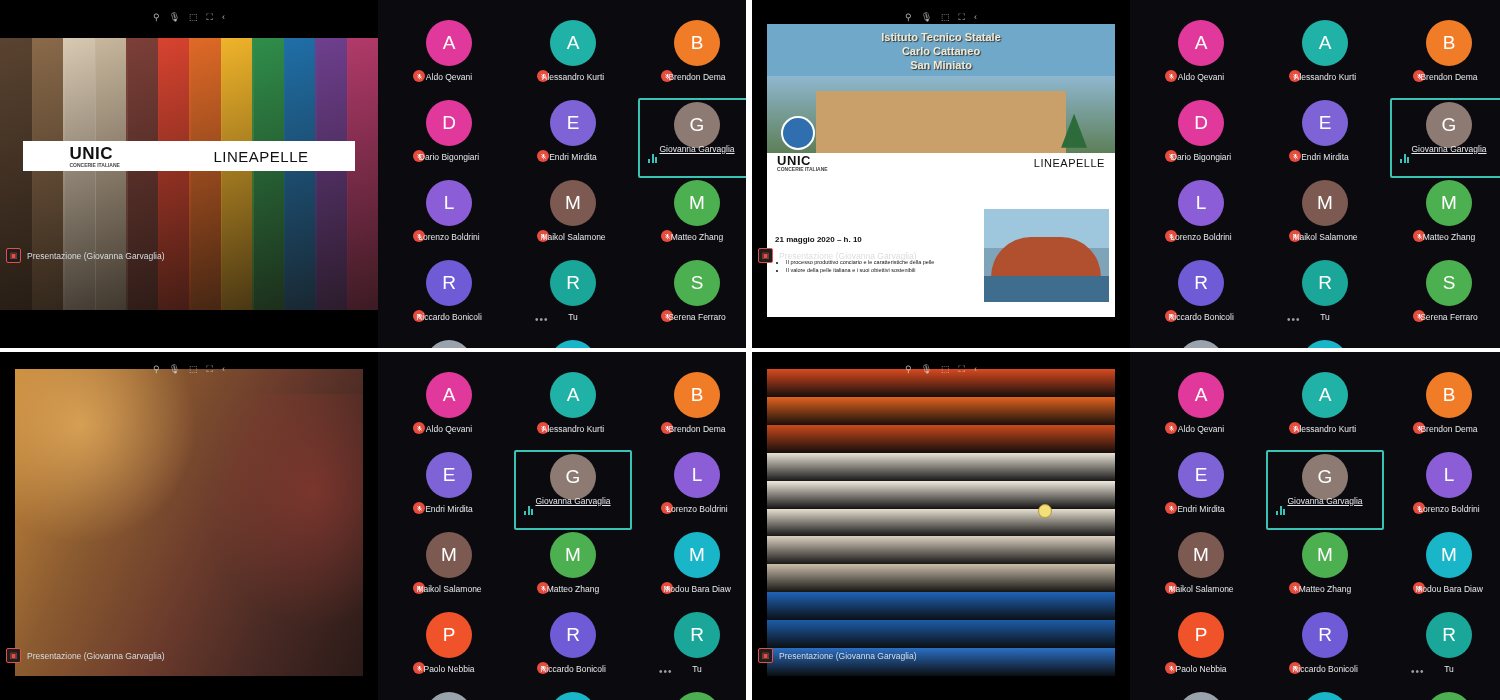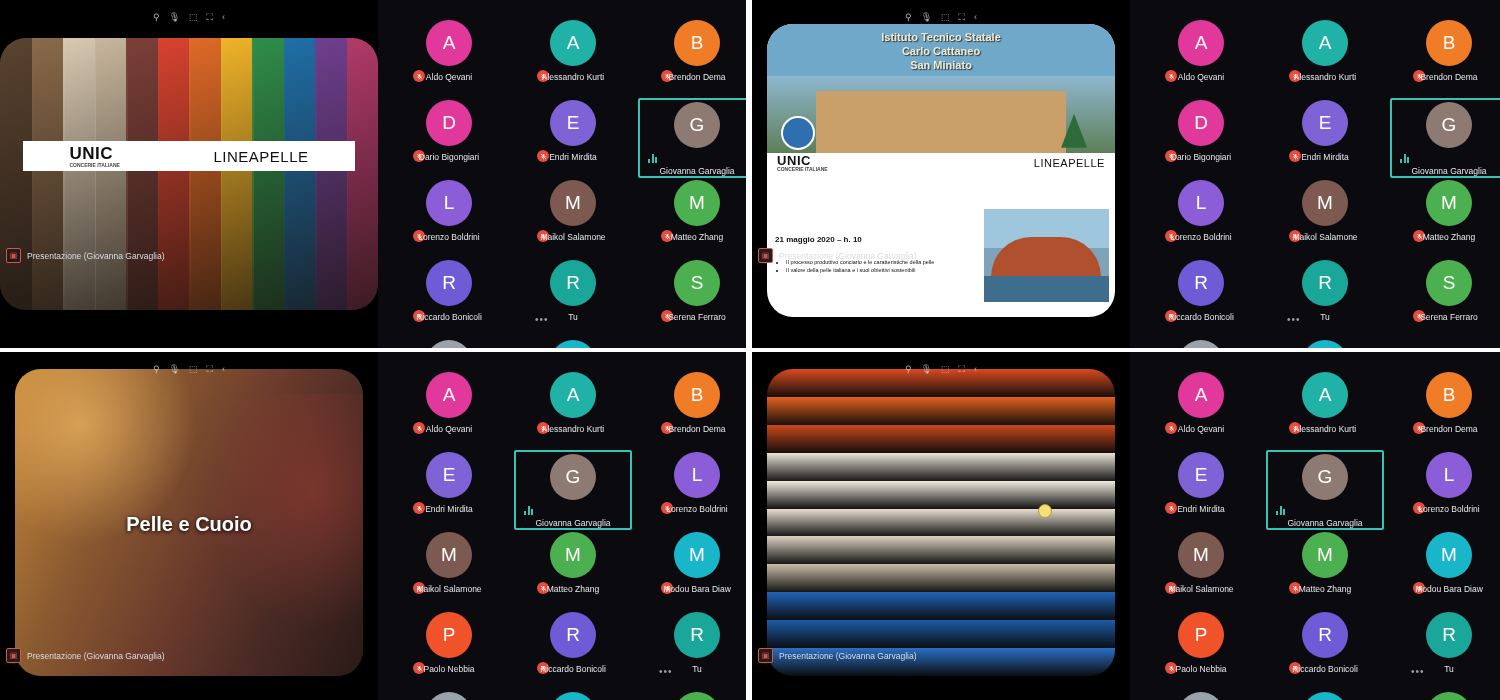--- a/index.html
+++ b/index.html
@@ -6,41 +6,41 @@
   body{font-family:"Liberation Sans", sans-serif;}
   #root{position:relative;width:1500px;height:700px;background:#ffffff;overflow:hidden;}
   .quad{position:absolute;background:#0b0b0f;overflow:hidden;}
   .q-tl{left:0;top:0;width:746px;height:348px;}
   .q-tr{left:752px;top:0;width:748px;height:348px;}
   .q-bl{left:0;top:352px;width:746px;height:348px;}
   .q-br{left:752px;top:352px;width:748px;height:348px;}
 
   
   .share{position:absolute;left:0;top:0;width:378px;height:100%;background:#000;}
-  .slide{position:absolute;overflow:hidden;background:#111;border-radius:26px;}
+  .slide{position:absolute;overflow:hidden;background:#111;}
   .sharebar{position:absolute;left:50%;transform:translateX(-50%);top:8px;height:18px;
             display:flex;align-items:center;gap:9px;color:#cfd3d8;font-size:9px;opacity:.85;}
   .sharebar span{display:inline-block;}
   .presenting{position:absolute;left:6px;display:flex;align-items:center;gap:6px;color:#d9dde2;font-size:8.5px;}
   .pres-icon{width:13px;height:13px;border:1px solid #e25241;border-radius:2px;background:#1d1d22;
              display:flex;align-items:center;justify-content:center;color:#e25241;font-size:8px;line-height:1;}
 
   
   .people{position:absolute;top:0;bottom:0;right:0;left:378px;}
   .pbox{position:absolute;width:118px;height:80px;}
   .pbox .circ{position:absolute;left:50%;top:2px;transform:translateX(-50%);
               width:46px;height:46px;border-radius:50%;color:#fff;font-size:19px;
               display:flex;align-items:center;justify-content:center;font-weight:500;}
   .pbox .nm{position:absolute;left:0;right:0;top:54px;text-align:center;color:#e6e8ea;font-size:8.5px;
             white-space:nowrap;overflow:hidden;text-overflow:ellipsis;}
   .pbox .mic{position:absolute;left:50%;margin-left:-36px;top:52px;width:12px;height:12px;border-radius:50%;
              background:#e74c3c;display:flex;align-items:center;justify-content:center;}
   .pbox .mic svg{width:7px;height:7px;}
   .pbox.speaking{border:2px solid #39c2b6;box-sizing:border-box;border-radius:2px;}
-  .pbox.speaking .nm{top:66px;}
+  .pbox.speaking .nm{top:44px;text-decoration:underline;}
   .eq{position:absolute;left:8px;top:54px;display:flex;align-items:flex-end;gap:1.5px;height:9px;}
   .eq i{display:block;width:2px;background:#39c2b6;}
   .dots{position:absolute;left:50%;margin-left:-38px;top:56px;color:#9aa0a6;font-size:10px;letter-spacing:1px;}
 
   
   .s-fabrics{background:#2a2018;}
   .fab{position:absolute;top:0;bottom:0;}
   .unicbar{position:absolute;left:6%;right:6%;height:30px;background:#fff;display:flex;align-items:center;
            justify-content:space-around;}
   .unic{font-weight:bold;font-size:17px;color:#111;letter-spacing:.5px;}
@@ -387,21 +387,20 @@
           <div class="circ" style="background:#19b6c9">S</div>
         </div>
       </div>
     </div>
     <div class="quad q-bl">
       <div class="share">
         <div class="slide s-dark" style="left:4%;right:4%;top:5%;height:88%;">
           <div style="position:absolute;inset:0;background:linear-gradient(115deg,#c98a3a 0%,#8a5a30 30%,#6b3b2c 55%,#4a2a24 75%,#2a1a18 100%);"></div>
           <div style="position:absolute;left:-5%;top:-10%;width:60%;height:70%;background:radial-gradient(ellipse at 40% 40%, rgba(232,176,96,.75), rgba(0,0,0,0) 65%);"></div>
           <div style="position:absolute;right:-8%;top:8%;width:55%;height:80%;background:radial-gradient(ellipse at 60% 40%, rgba(150,60,50,.6), rgba(0,0,0,0) 65%);"></div>
-          <div class="cap">Pelle e Cuoio</div>
         </div>
         <div class="sharebar">
           <span>⚲</span>
           <span>🎙</span>
           <span>⬚</span>
           <span>⛶</span>
           <span>‹</span>
         </div>
         <div class="presenting" style="top:296px">
           <span class="pres-icon">▣</span>

